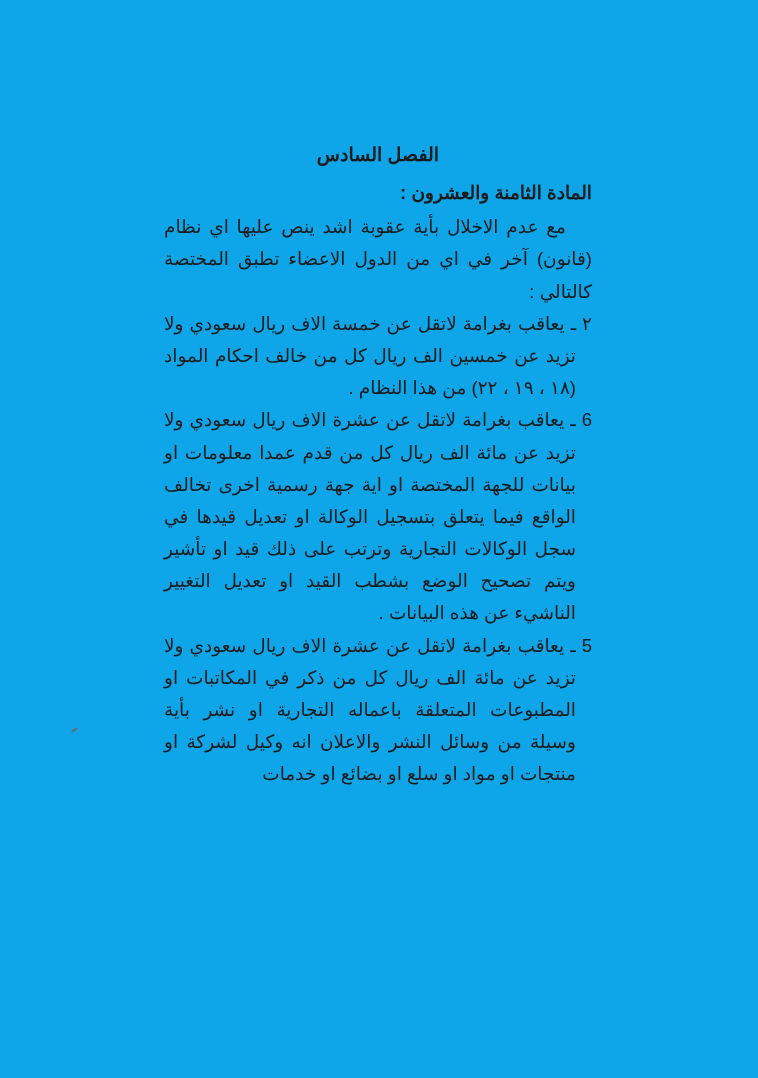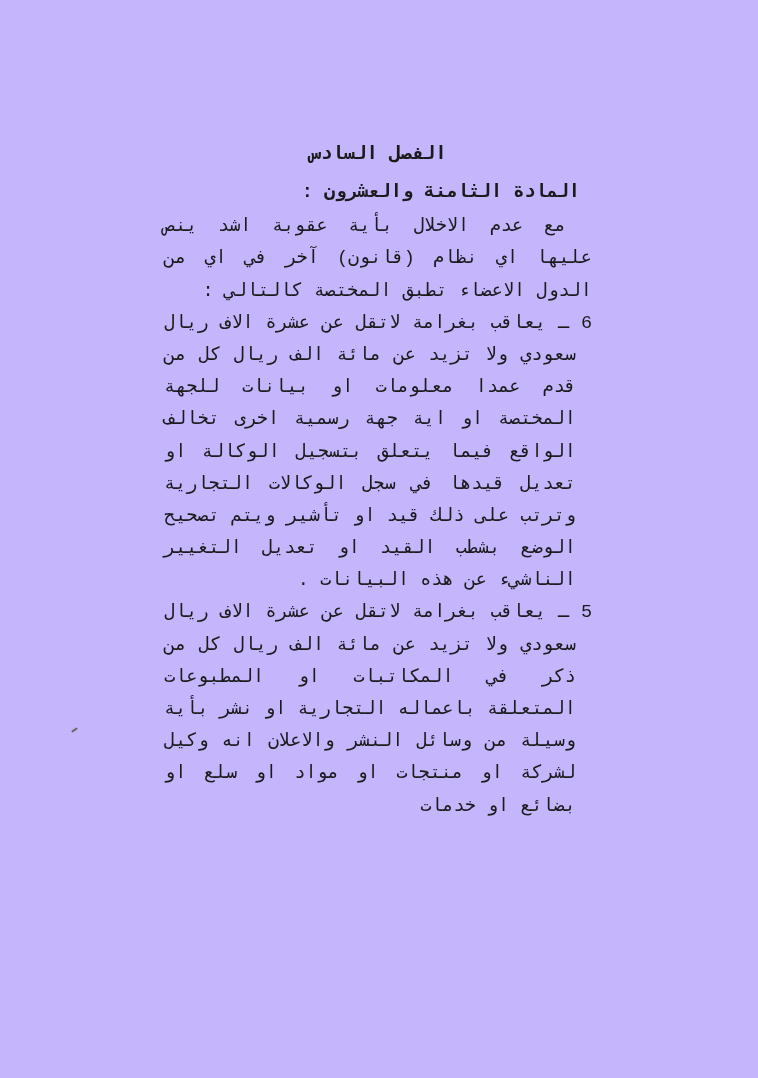--- a/index.html
+++ b/index.html
@@ -4,23 +4,23 @@
 <style>
   html, body {
     margin: 0;
     padding: 0;
     background: #ffffff;
   }
   .sheet {
     position: relative;
     width: 758px;
     height: 1078px;
-    background: #c4b5fd;
+    background: #0ea5e9;
     overflow: hidden;
-    font-family: Liberation Mono, monospace;
+    font-family: Liberation Sans, sans-serif;
     color: #1b1b1b;
   }
   .content {
     position: absolute;
     top: 138px;
     right: 166px;
     width: 428px;
     direction: rtl;
     text-align: justify;
     font-size: 18.5px;
@@ -32,21 +32,21 @@
     font-weight: bold;
     font-size: 19px;
     margin: 0 0 6px 0;
     letter-spacing: 0.5px;
   }
   .section-title {
     margin-bottom: 10px;
   }
   .article-heading {
     font-weight: bold;
-    margin: 0 12px 2px 0;
+    margin: 0 0 2px 0;
   }
   .intro {
     margin: 0;
     text-indent: 26px; 
   }
   .penalty-item {
     margin: 0;
     padding-right: 16px;   
     text-indent: -16px;
   }
@@ -82,20 +82,24 @@
   <div class="content">
 
     <h1 class="chapter-title">الفصل السادس</h1>
 
 
     <p class="article-heading">المادة الثامنة والعشرون :</p>
 
     <p class="intro">مع عدم الاخلال بأية عقوبة اشد ينص عليها اي نظام (قانون) آخر في اي من الدول الاعضاء تطبق المختصة كالتالي :</p>
 
 
+    <p class="penalty-item">
+      <span class="num">٢ ـ</span>
+      <span class="txt">يعاقب بغرامة لاتقل عن خمسة الاف ريال سعودي ولا تزيد عن خمسين الف ريال كل من خالف احكام المواد (١٨ ، ١٩ ، ٢٢) من هذا النظام .</span>
+    </p>
 
     <p class="penalty-item">
       <span class="num">6 ـ</span>
       <span class="txt">يعاقب بغرامة لاتقل عن عشرة الاف ريال سعودي ولا تزيد عن مائة الف ريال كل من قدم عمدا معلومات او بيانات للجهة المختصة او اية جهة رسمية اخرى تخالف الواقع فيما يتعلق بتسجيل الوكالة او تعديل قيدها في سجل الوكالات التجارية وترتب على ذلك قيد او تأشير ويتم تصحيح الوضع بشطب القيد او تعديل التغيير الناشيء عن هذه البيانات .</span>
     </p>
 
     <p class="penalty-item">
       <span class="num">5 ـ</span>
       <span class="txt">يعاقب بغرامة لاتقل عن عشرة الاف ريال سعودي ولا تزيد عن مائة الف ريال كل من ذكر في المكاتبات او المطبوعات المتعلقة باعماله التجارية او نشر بأية وسيلة من وسائل النشر والاعلان انه وكيل لشركة او منتجات او مواد او سلع او بضائع او خدمات</span>
     </p>

